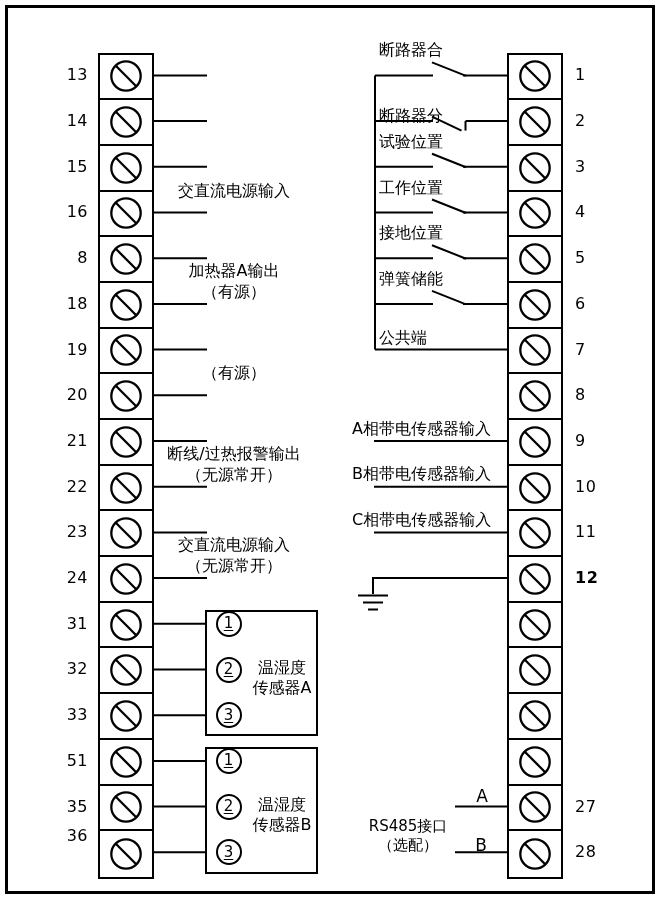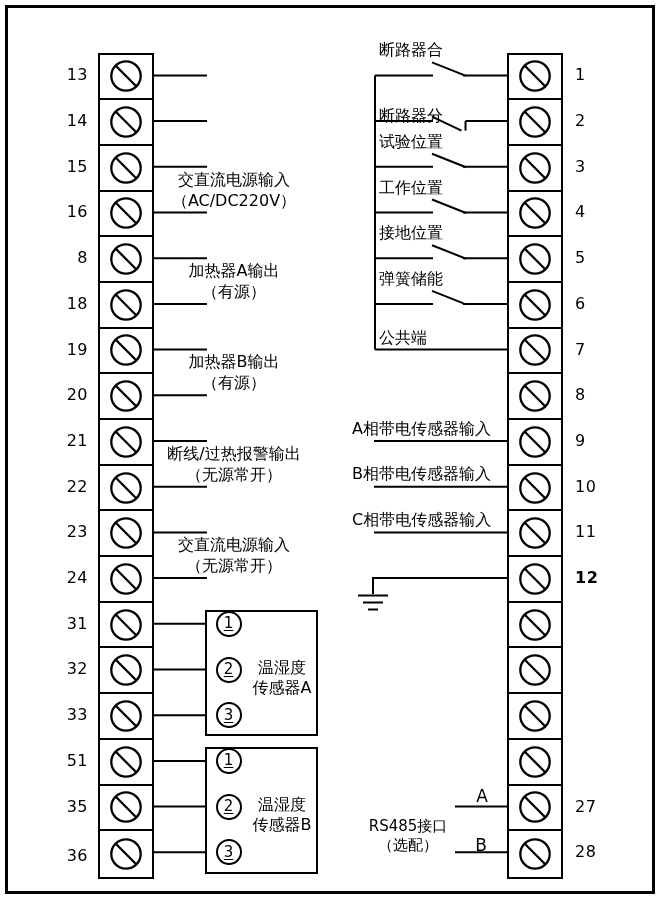--- a/index.html
+++ b/index.html
@@ -351,21 +351,21 @@
       <div class="tnum left" style="top: 395.25px;">20</div>
       <div class="tnum left" style="top: 440.95px;">21</div>
       <div class="tnum left" style="top: 486.65px;">22</div>
       <div class="tnum left" style="top: 532.35px;">23</div>
       <div class="tnum left" style="top: 578.05px;">24</div>
       <div class="tnum left" style="top: 623.75px;">31</div>
       <div class="tnum left" style="top: 669.45px;">32</div>
       <div class="tnum left" style="top: 715.15px;">33</div>
       <div class="tnum left" style="top: 760.85px;">51</div>
       <div class="tnum left" style="top: 806.55px;">35</div>
-      <div class="tnum left" style="top: 856px;">36</div>
+      <div class="tnum left" style="top: 836px;">36</div>
       <div class="tnum right" style="top: 75.35px;">1</div>
       <div class="tnum right" style="top: 121.05px;">2</div>
       <div class="tnum right" style="top: 166.75px;">3</div>
       <div class="tnum right" style="top: 212.45px;">4</div>
       <div class="tnum right" style="top: 258.15px;">5</div>
       <div class="tnum right" style="top: 303.85px;">6</div>
       <div class="tnum right" style="top: 349.55px;">7</div>
       <div class="tnum right" style="top: 395.25px;">8</div>
       <div class="tnum right" style="top: 440.95px;">9</div>
       <div class="tnum right" style="top: 486.65px;">10</div>
@@ -374,28 +374,26 @@
       <div class="tnum right" style="top: 623.75px;"></div>
       <div class="tnum right" style="top: 669.45px;"></div>
       <div class="tnum right" style="top: 715.15px;"></div>
       <div class="tnum right" style="top: 760.85px;"></div>
       <div class="tnum right" style="top: 806.55px;">27</div>
       <div class="tnum right" style="top: 852.25px;">28</div>
     </div>
 
   <div class="lbl lgroup" style="top:189.6px;">
     <div>交直流电源输入</div>
-    <div>（AC/DC220V）</div>
   </div>
   <div class="lbl lgroup" style="top:281px;">
     <div>加热器A输出</div>
     <div>（有源）</div>
   </div>
   <div class="lbl lgroup" style="top:372.4px;">
-    <div>加热器B输出</div>
     <div>（有源）</div>
   </div>
   <div class="lbl lgroup" style="top:463.8px;">
     <div>断线/过热报警输出</div>
     <div>（无源常开）</div>
   </div>
   <div class="lbl lgroup" style="top:555.2px;">
     <div>交直流电源输入</div>
     <div>（无源常开）</div>
   </div>

